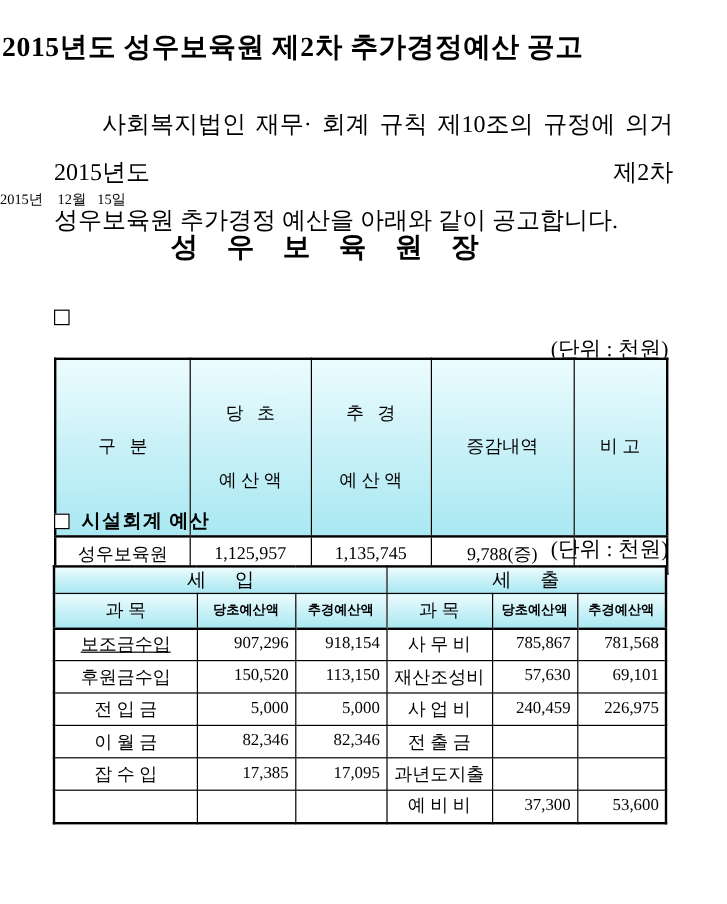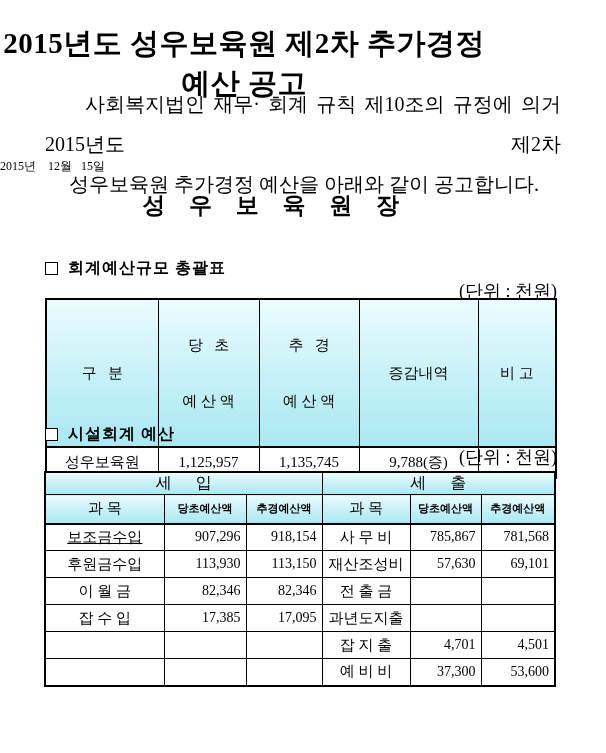--- a/index.html
+++ b/index.html
@@ -9,36 +9,36 @@
     color: #000;
     font-family: "Liberation Serif", "DejaVu Serif", serif;
     position: relative;
     overflow: hidden;
   }
   .abs { position: absolute; }
 
   .doc-title {
     top: 24px; left: 0; width: 488px;
     text-align: center;
-    font-size: 29px;
+    font-size: 23px;
     font-weight: 800;
     letter-spacing: 0.5px;
   }
 
   .body-para {
     top: 84px; left: 45px; width: 516px;
     font-size: 20px;
     line-height: 40px;
   }
   .body-line1 {
     text-indent: 40px;
     text-align: justify;
     text-align-last: justify;
   }
-  .body-line2 { text-align: left; margin-left: 24px; }
+  .body-line2 { text-align: left; }
 
   .date-line {
     top: 158px; left: 0; width: 606px;
     text-align: left;
     font-size: 12px;
     white-space: pre;
   }
 
   .signature {
     top: 190px; left: 0; width: 550px;
@@ -151,21 +151,20 @@
   <div class="body-line1">사회복지법인 재무· 회계 규칙 제10조의 규정에 의거 2015년도 제2차</div>
   <div class="body-line2">성우보육원 추가경정 예산을 아래와 같이 공고합니다.</div>
 </div>
 
 <div class="abs date-line">2015년    12월   15일</div>
 
 <div class="abs signature">성 우 보 육 원 장</div>
 
 <div class="abs section-heading" id="sec1-heading">
   <span class="square-icon"></span>
-  <span>회계예산규모 총괄표</span>
 </div>
 
 <div class="abs unit-note" id="unit1">(단위 : 천원)</div>
 
 <table class="abs" id="table1">
   <colgroup>
     <col style="width:112px">
       <col style="width:101px">
       <col style="width:100px">
       <col style="width:119px">
@@ -233,52 +232,52 @@
   <tr>
     <td class="cat u">보조금수입</td>
     <td class="num">907,296</td>
     <td class="num">918,154</td>
     <td class="cat">사 무 비</td>
     <td class="num">785,867</td>
     <td class="num">781,568</td>
   </tr>
   <tr>
     <td class="cat">후원금수입</td>
-    <td class="num">113,930</td>
+    <td class="num">150,520</td>
     <td class="num">113,150</td>
     <td class="cat">재산조성비</td>
     <td class="num">57,630</td>
     <td class="num">69,101</td>
   </tr>
   <tr>
+    <td class="cat">전 입 금</td>
+    <td class="num">5,000</td>
+    <td class="num">5,000</td>
+    <td class="cat">사 업 비</td>
+    <td class="num">240,459</td>
+    <td class="num">226,975</td>
+  </tr>
+  <tr>
     <td class="cat">이 월 금</td>
     <td class="num">82,346</td>
     <td class="num">82,346</td>
     <td class="cat">전 출 금</td>
     <td class="num"></td>
     <td class="num"></td>
   </tr>
   <tr>
     <td class="cat">잡 수 입</td>
     <td class="num">17,385</td>
     <td class="num">17,095</td>
     <td class="cat">과년도지출</td>
     <td class="num"></td>
     <td class="num"></td>
   </tr>
   <tr>
     <td class="cat"></td>
     <td class="num"></td>
     <td class="num"></td>
-    <td class="cat">잡 지 출</td>
-    <td class="num">4,701</td>
-    <td class="num">4,501</td>
-  </tr>
-  <tr>
-    <td class="cat"></td>
-    <td class="num"></td>
-    <td class="num"></td>
     <td class="cat">예 비 비</td>
     <td class="num">37,300</td>
     <td class="num">53,600</td>
   </tr>
 </tbody>
   </table>
 
 </body></html>

